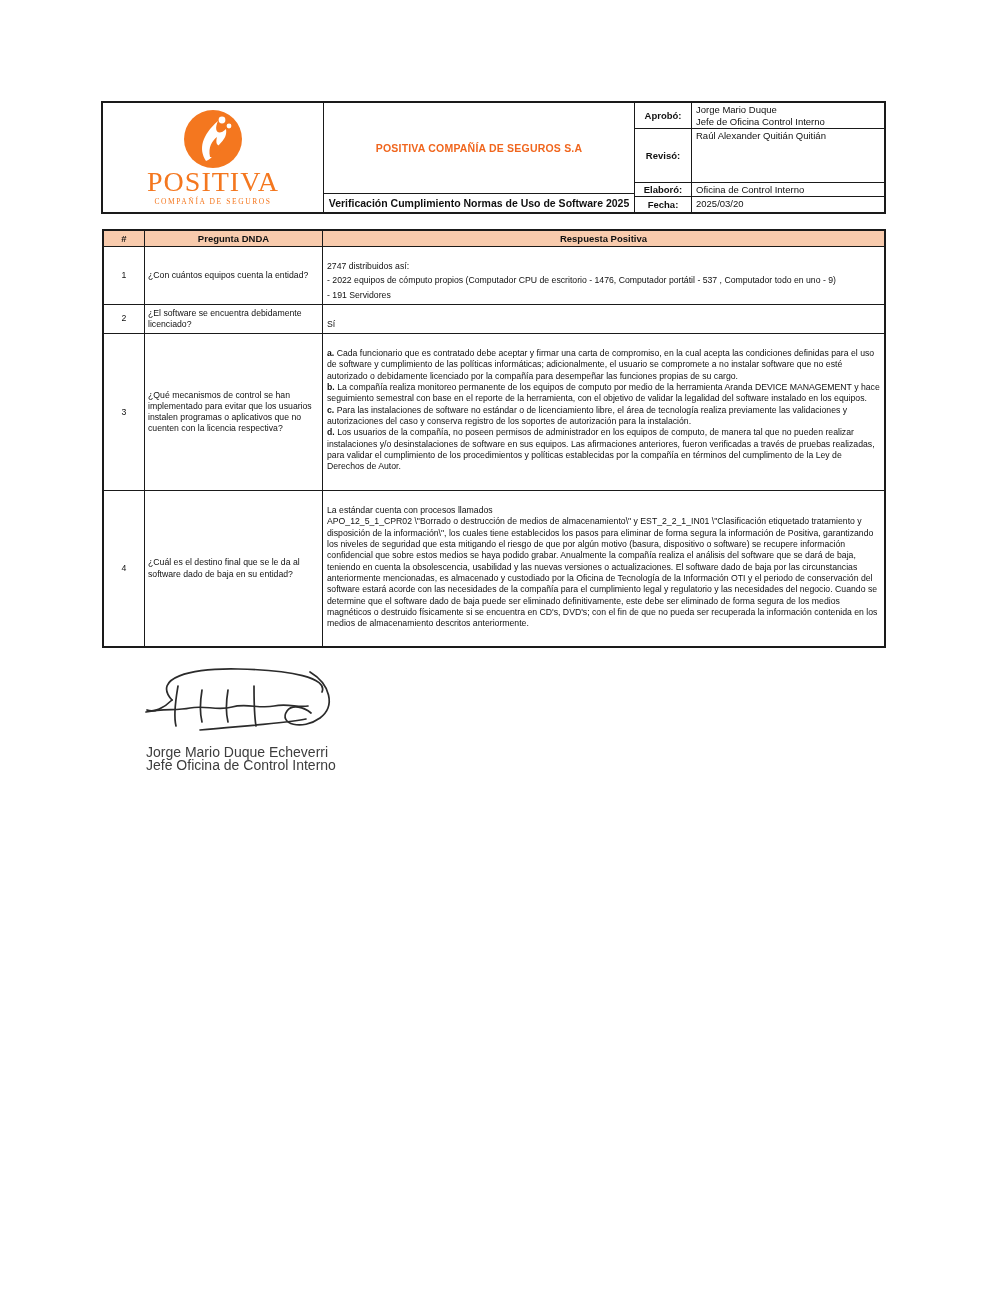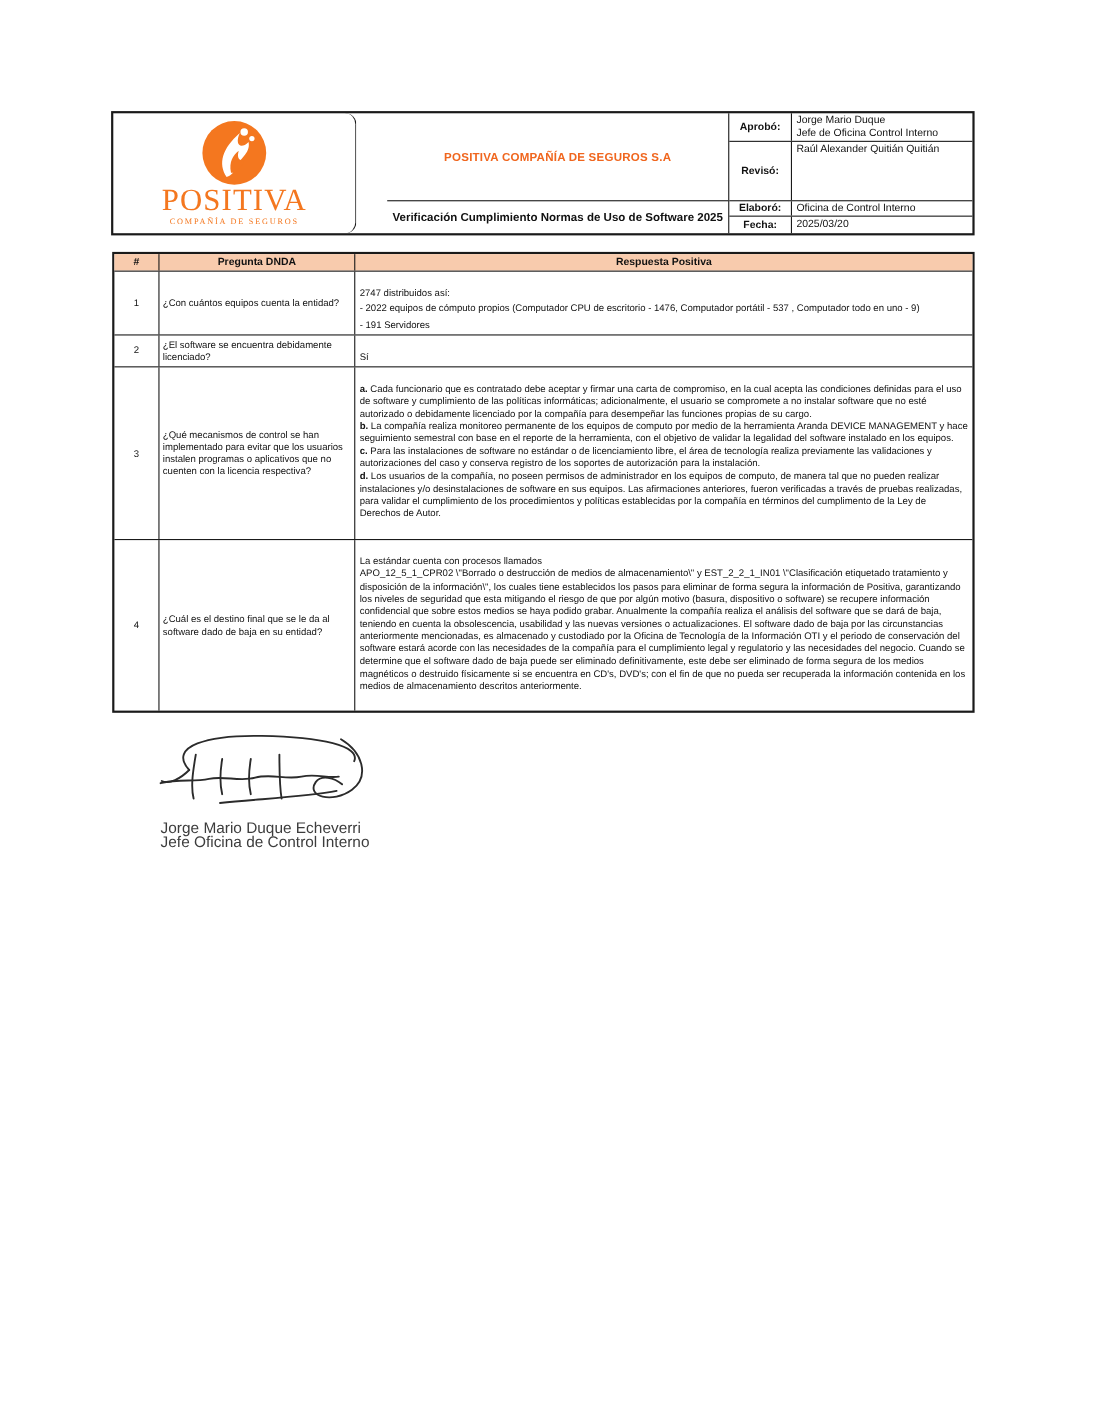--- a/index.html
+++ b/index.html
@@ -15,30 +15,30 @@
   
   .header-table {
     position: absolute; left: 101px; top: 101px;
     width: 785px; height: 113px;
     border: 2px solid #1a1a1a;
     display: flex;
     background: #fff;
   }
   .logo-cell {
     width: 221px; border-right: 1px solid #1a1a1a;
-    display: flex; align-items: center; justify-content: center; border-radius: 10px;
-  }
-  .middle-cell { width: 311px; border-right: 1px solid #1a1a1a; display: flex; flex-direction: column; margin-left: 28px; }
+    display: flex; align-items: center; justify-content: center;
+  }
+  .middle-cell { width: 311px; border-right: 1px solid #1a1a1a; display: flex; flex-direction: column; }
   .company-cell {
     flex: 1; display: flex; align-items: center; justify-content: center;
     text-align: center; padding: 0 14px;
   }
   .company-title { color: #F0661E; font-weight: bold; font-size: 10.5px; letter-spacing: .2px; }
   .doc-cell {
-    height: 30px; border-top: 1px solid #1a1a1a;
+    height: 19px; border-top: 1px solid #1a1a1a;
     display: flex; align-items: center; justify-content: center; text-align: center;
   }
   .doc-title { font-weight: bold; font-size: 10.5px; }
   .meta-cell { flex: 1; display: grid; grid-template-rows: 26px 54px 14px 1fr; }
   .meta-row { display: flex; border-bottom: 1px solid #1a1a1a; }
   .meta-row:last-child { border-bottom: none; }
   .meta-label {
     width: 57px; border-right: 1px solid #1a1a1a;
     display: flex; align-items: center; justify-content: center;
     font-weight: bold; font-size: 9.5px;

